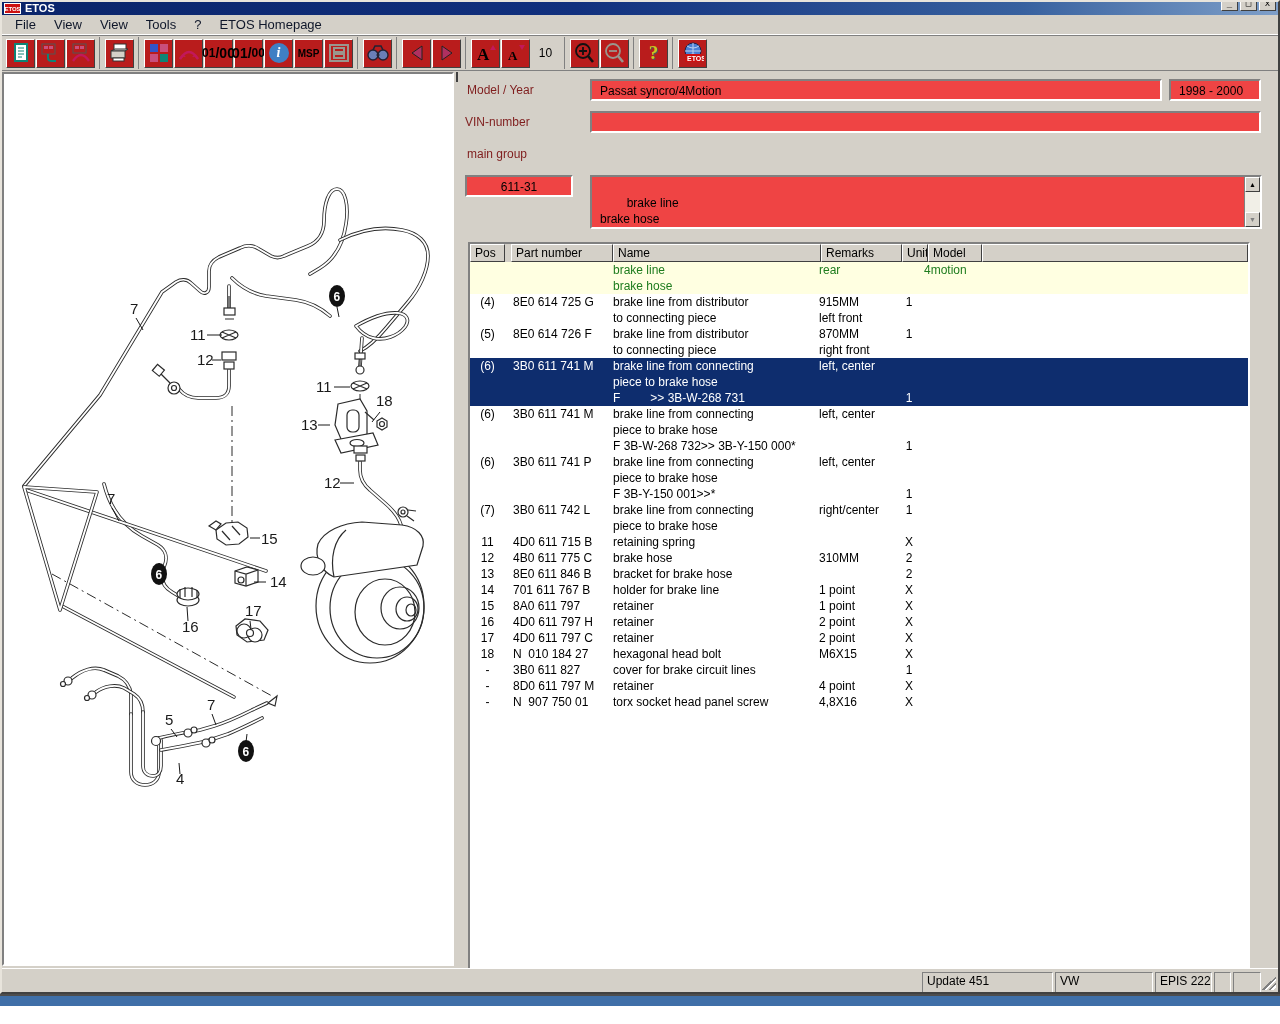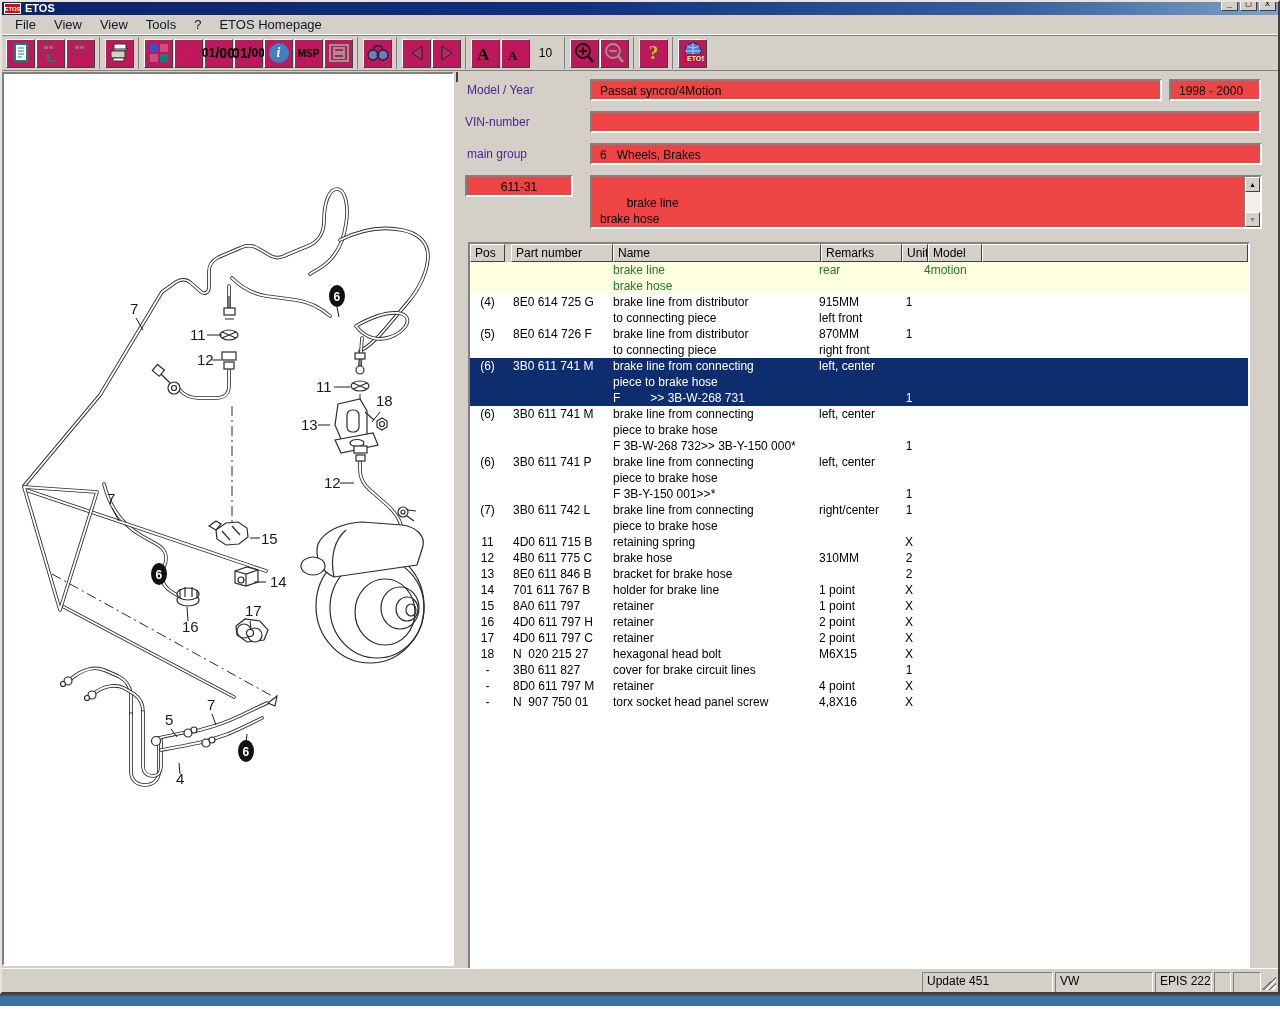--- a/index.html
+++ b/index.html
@@ -14,34 +14,34 @@
   .winbtn { width:17px; height:15px; background:#D4D0C8; border:1px solid; border-color:#fff #404040 #404040 #fff; font-size:9px; line-height:13px; text-align:center; color:#000; font-family:"DejaVu Sans Mono", monospace; }
 
   
   .menubar { height:20px; display:flex; align-items:center; padding-left:4px; font-size:13px; border-bottom:1px solid #fff; }
   .menu-item { padding:1px 9px; color:#0f172a; }
 
   
   .toolbar { height:36px; display:flex; align-items:center; padding:2px 1px; border-top:1px solid #808080; border-bottom:1px solid #808080; background:#D4D0C8; }
   .tbgroup { display:flex; align-items:center; padding:0 3px; border-right:1px solid #808080; margin-right:2px; height:32px; }
   .tbgroup:last-child { border-right:none; }
-  .tbtn { width:29px; height:29px; background:#be185d; border:1px solid; border-color:#fff #404040 #404040 #fff; display:flex; align-items:center; justify-content:center; margin-right:1px; position:relative; font-size:11px; font-weight:bold; }
+  .tbtn { width:29px; height:29px; background:#b91c1c; border:1px solid; border-color:#fff #404040 #404040 #fff; display:flex; align-items:center; justify-content:center; margin-right:1px; position:relative; font-size:11px; font-weight:bold; }
   .tbtn svg { display:block; }
   .tflat { border-color:transparent; background:transparent; }
   .tb-label { font-size:12px; font-weight:bold; color:#000; }
   .frac b { font-size:12px; } .frac small { font-size:14px; }
 
   
   .content { position:absolute; top:70px; left:0; right:0; bottom:26px; display:flex; }
   .diagram-panel { width:452px; height:100%; background:#fff; border:2px solid; border-color:#808080 #fff #fff #808080; overflow:hidden; }
   .splitter { width:6px; height:100%; background:#D4D0C8; position:relative; }
   .splitter:before { content:""; position:absolute; top:0; left:2px; width:2px; height:10px; background:#404040; }
   .right-panel { position:relative; flex:1; height:100%; background:#D4D0C8; }
 
-  .fld-label { position:absolute; font-size:12px; color:#4c1d95; }
+  .fld-label { position:absolute; font-size:12px; color:#7f1d1d; }
   .fld { position:absolute; background:#ef4444; border:2px solid; border-color:#808080 #fff #fff #808080; font-size:12px; color:#000; padding:3px 8px; white-space:pre; overflow:hidden; }
   .code-box { text-align:center; }
   .desc-box { line-height:16px; padding-top:2px; }
   .vscroll { position:absolute; right:0; top:0; bottom:0; width:16px; background:#F1EFE7; border-left:1px solid #808080; }
   .sb-btn { position:absolute; left:0; width:15px; height:15px; background:#D4D0C8; border:1px solid; border-color:#fff #404040 #404040 #fff; font-size:7px; text-align:center; line-height:13px; }
   .sb-up { top:0; } .sb-dn { bottom:0; color:#808080; }
 
   
   .parts-table { position:absolute; left:8px; top:170px; width:782px; height:728px; background:#fff; border:2px solid; border-color:#808080 #fff #fff #808080; overflow:hidden; font-size:12px; }
   .thead { display:flex; height:18px; background:#D4D0C8; }
@@ -441,21 +441,20 @@
 
     <div class="right-panel">
       <div class="fld-label" style="left:7px; top:11px;">Model / Year</div>
       <div class="fld" style="left:130px; top:7px; width:572px; height:22px;">Passat syncro/4Motion</div>
       <div class="fld" style="left:709px; top:7px; width:92px; height:22px;">1998 - 2000</div>
 
       <div class="fld-label" style="left:5px; top:43px;">VIN-number</div>
       <div class="fld" style="left:130px; top:39px; width:671px; height:22px;"></div>
 
       <div class="fld-label" style="left:7px; top:75px;">main group</div>
-      <div class="fld" style="left:130px; top:71px; width:672px; height:22px;">6   Wheels, Brakes</div>
 
       <div class="fld code-box" style="left:5px; top:103px; width:108px; height:22px;">611-31</div>
       <div class="fld desc-box" style="left:130px; top:103px; width:672px; height:54px; padding-right:18px;">
         <span>brake line
 brake hose</span>
         <div class="vscroll">
           <div class="sb-btn sb-up">▲</div>
           <div class="sb-btn sb-dn">▼</div>
         </div>
       </div>
@@ -610,21 +609,21 @@
               <div class="c-pos">17</div>
               <div class="c-part">4D0 611 797 C</div>
               <div class="c-name">retainer</div>
               <div class="c-rem">2 point</div>
               <div class="c-unit">X</div>
               <div class="c-model"></div>
               <div class="c-x"></div>
             </div>
             <div class="trow" style="min-height: 16px;">
               <div class="c-pos">18</div>
-              <div class="c-part">N  020 215 27</div>
+              <div class="c-part">N  010 184 27</div>
               <div class="c-name">hexagonal head bolt</div>
               <div class="c-rem">M6X15</div>
               <div class="c-unit">X</div>
               <div class="c-model"></div>
               <div class="c-x"></div>
             </div>
             <div class="trow" style="min-height: 16px;">
               <div class="c-pos">-</div>
               <div class="c-part">3B0 611 827</div>
               <div class="c-name">cover for brake circuit lines</div>

